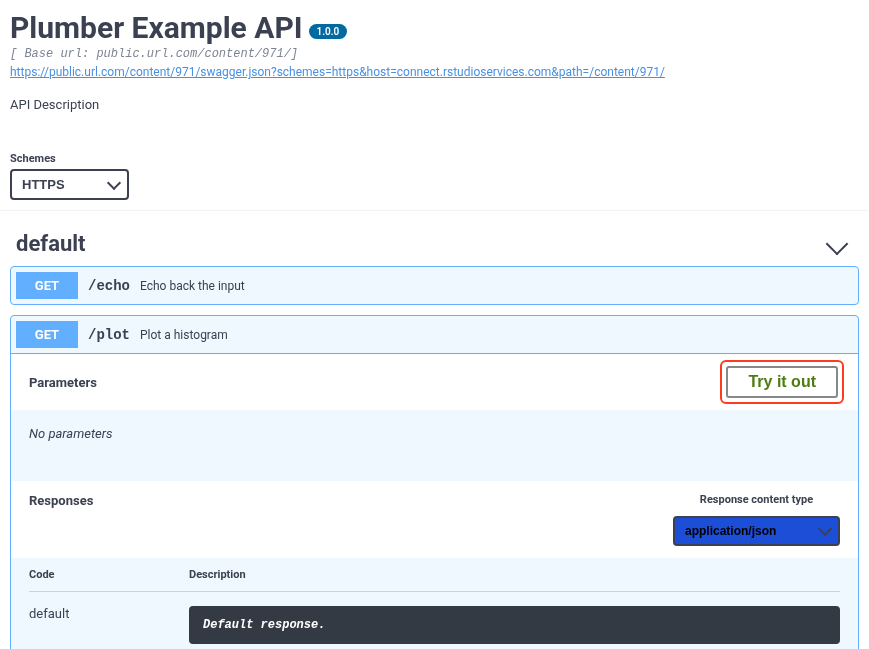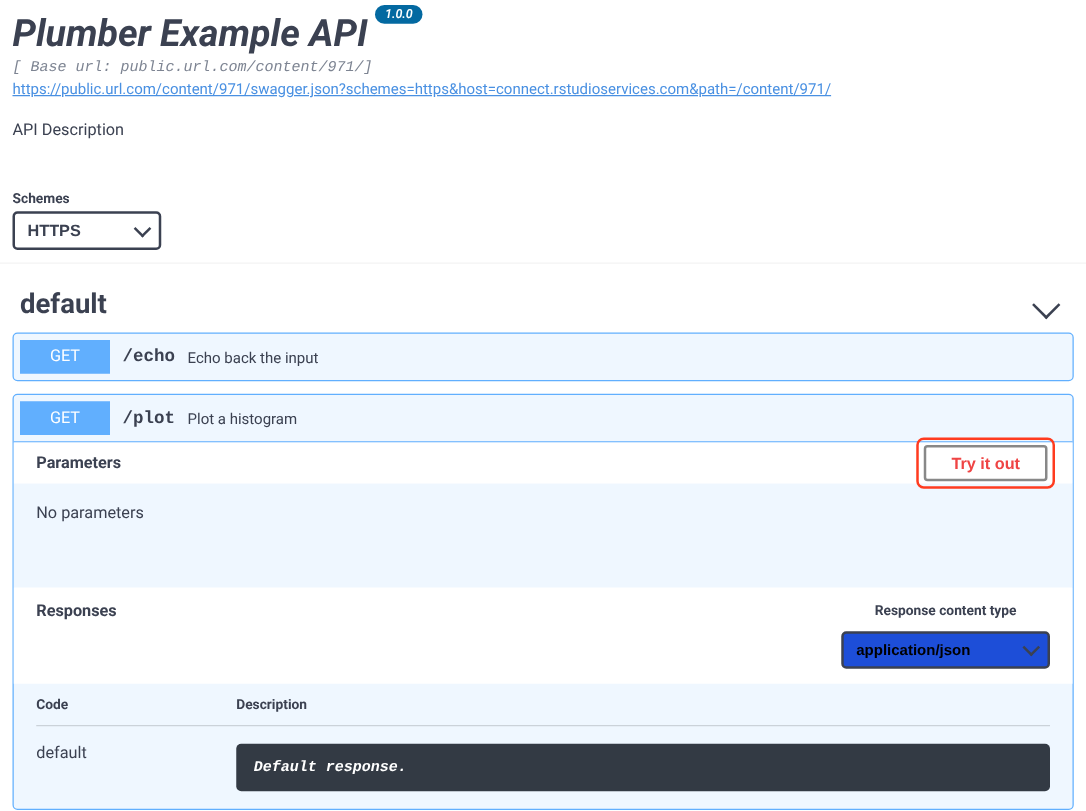--- a/index.html
+++ b/index.html
@@ -5,21 +5,21 @@
   * { box-sizing: border-box; }
   body {
     margin: 0;
     font-family: -apple-system, BlinkMacSystemFont, "Segoe UI", Roboto, sans-serif;
     background: #fff;
     color: #3b4151;
     font-size: 14px;
   }
   .container { width: 869px; }
   .header { padding: 10px 10px 0 10px; }
-  .title-row { display: flex; align-items: flex-start; gap: 6px; font-style: italic; }
+  .title-row { display: flex; align-items: flex-end; gap: 6px; }
   .title {
     font-size: 30px;
     font-weight: 700;
     color: #3b4151;
     margin: 0;
   }
   .version-badge {
     background: #0369a1;
     color: #fff;
     font-size: 10px;
@@ -105,69 +105,70 @@
     margin-bottom: 10px;
   }
   .opblock-summary {
     display: flex; align-items: center;
     padding: 5px;
     gap: 10px;
   }
   .method-badge {
     background: #61affe;
     color: #fff;
-    font-weight: 400;
+    font-weight: 700;
     font-size: 13px;
     padding: 6px 0;
-    width: 72px;
+    width: 62px;
     text-align: center;
     border-radius: 0;
   }
   .op-path {
     font-family: "Courier New", monospace;
     font-weight: 700;
     font-size: 14px;
     color: #3b4151;
   }
   .op-desc {
     font-size: 12px;
     color: #3b4151;
   }
   .opblock-body {
     border-top: 1px solid #61affe;
   }
   .params-bar {
     display: flex; justify-content: space-between; align-items: center;
-    padding: 0 18px;
+    padding: 10px 18px;
     background: #fff;
   }
   .params-label, .responses-label {
     font-size: 13px; font-weight: 700; color: #3b4151;
   }
   .try-btn {
     background: #fff;
     border: 2px solid #888;
     padding: 5px 20px;
-    font-size: 13px;
-    font-weight: 700;
-    color: #ef4444;
+    font-size: 16px;
+    font-weight: 700;
+    color: #4d7c0f;
     border-radius: 3px;
     cursor: pointer;
   }
   .try-highlight {
     outline: 2px solid #ff3b1f;
     outline-offset: 2px;
     border-radius: 2px;
     padding: 2px;
   }
   .params-body {
-    padding: 16px 18px 52px 18px;
+    padding: 16px 18px 40px 18px;
     font-size: 13px;
     color: #3b4151;
     background: #eff7ff;
+    font-style: italic;
   }
   .responses-bar {
     display: flex; justify-content: space-between; 
     padding: 12px 18px;
     background: #fff;
   }
   .resp-right { display: flex; align-items: center; gap: 10px; flex-direction: column; }
   .resp-type-label { font-size: 11px; font-weight: 700; color: #3b4151; }
   .resp-select {
     border: 2px solid #3b4151;

